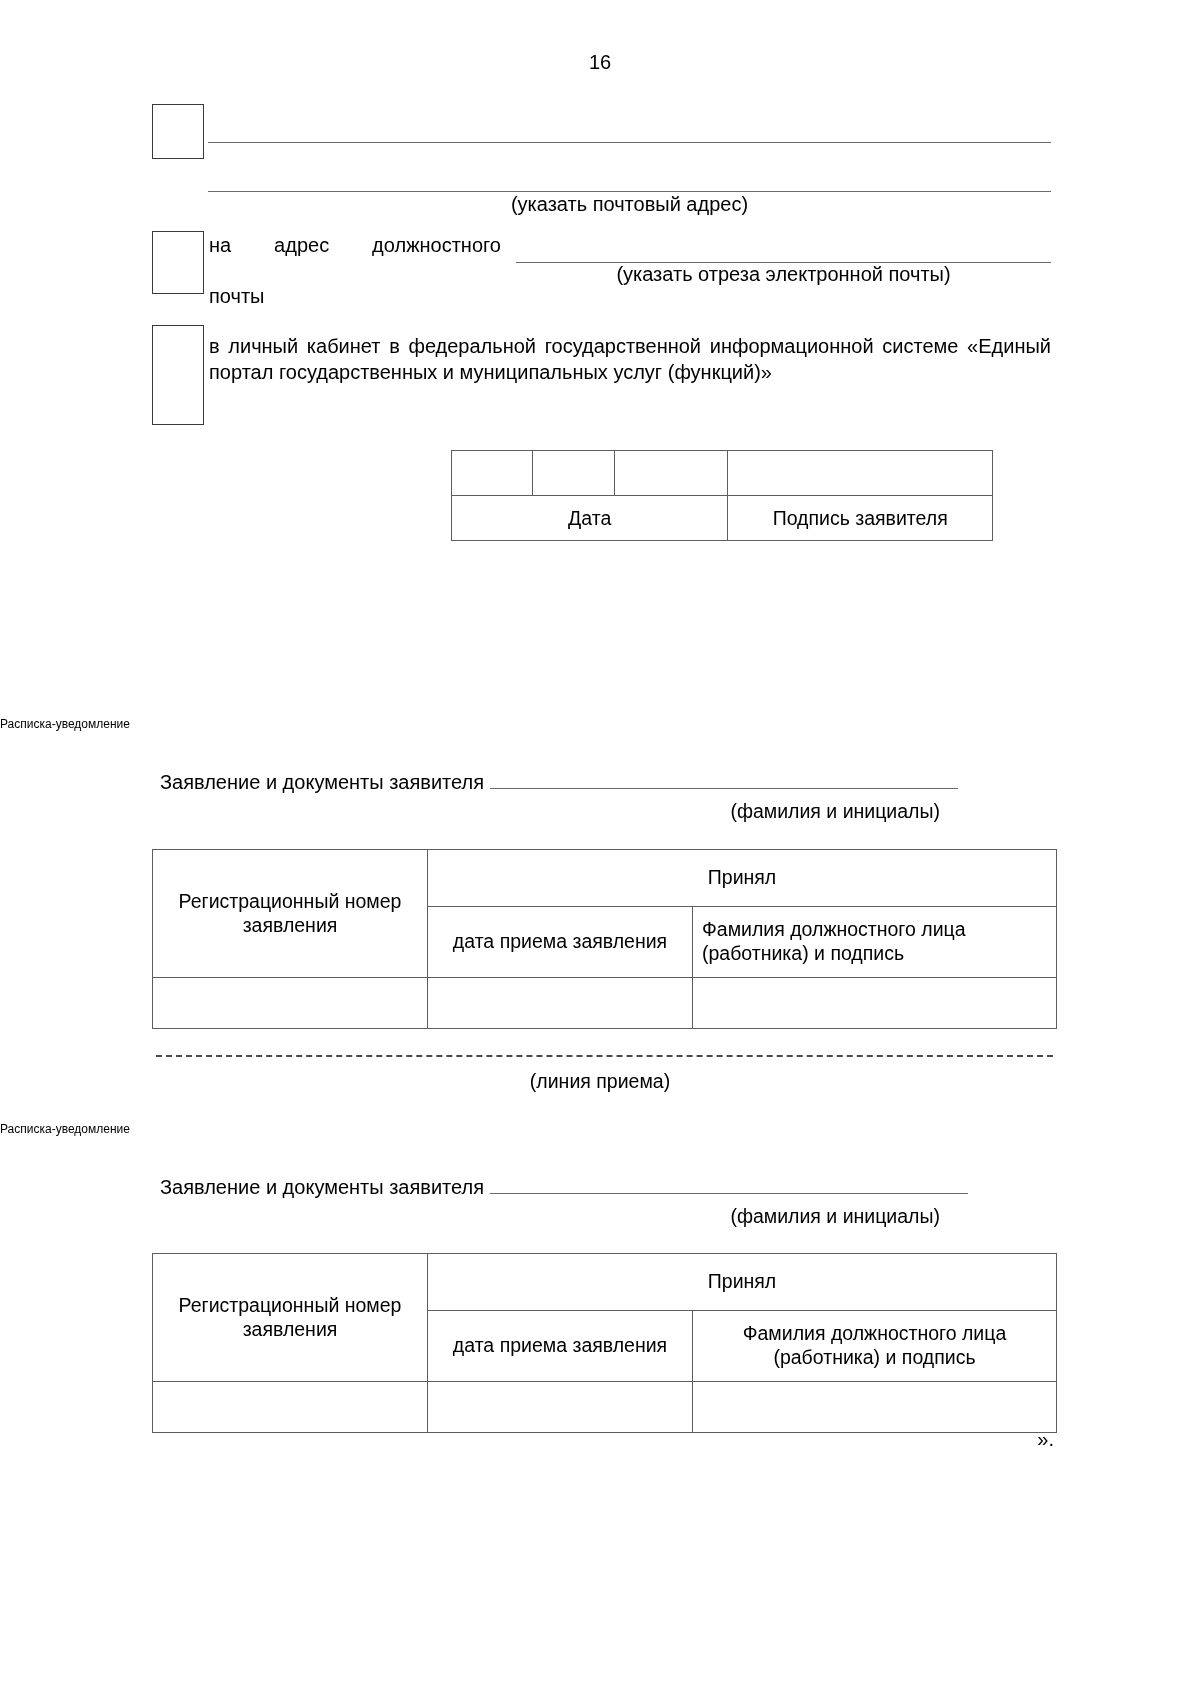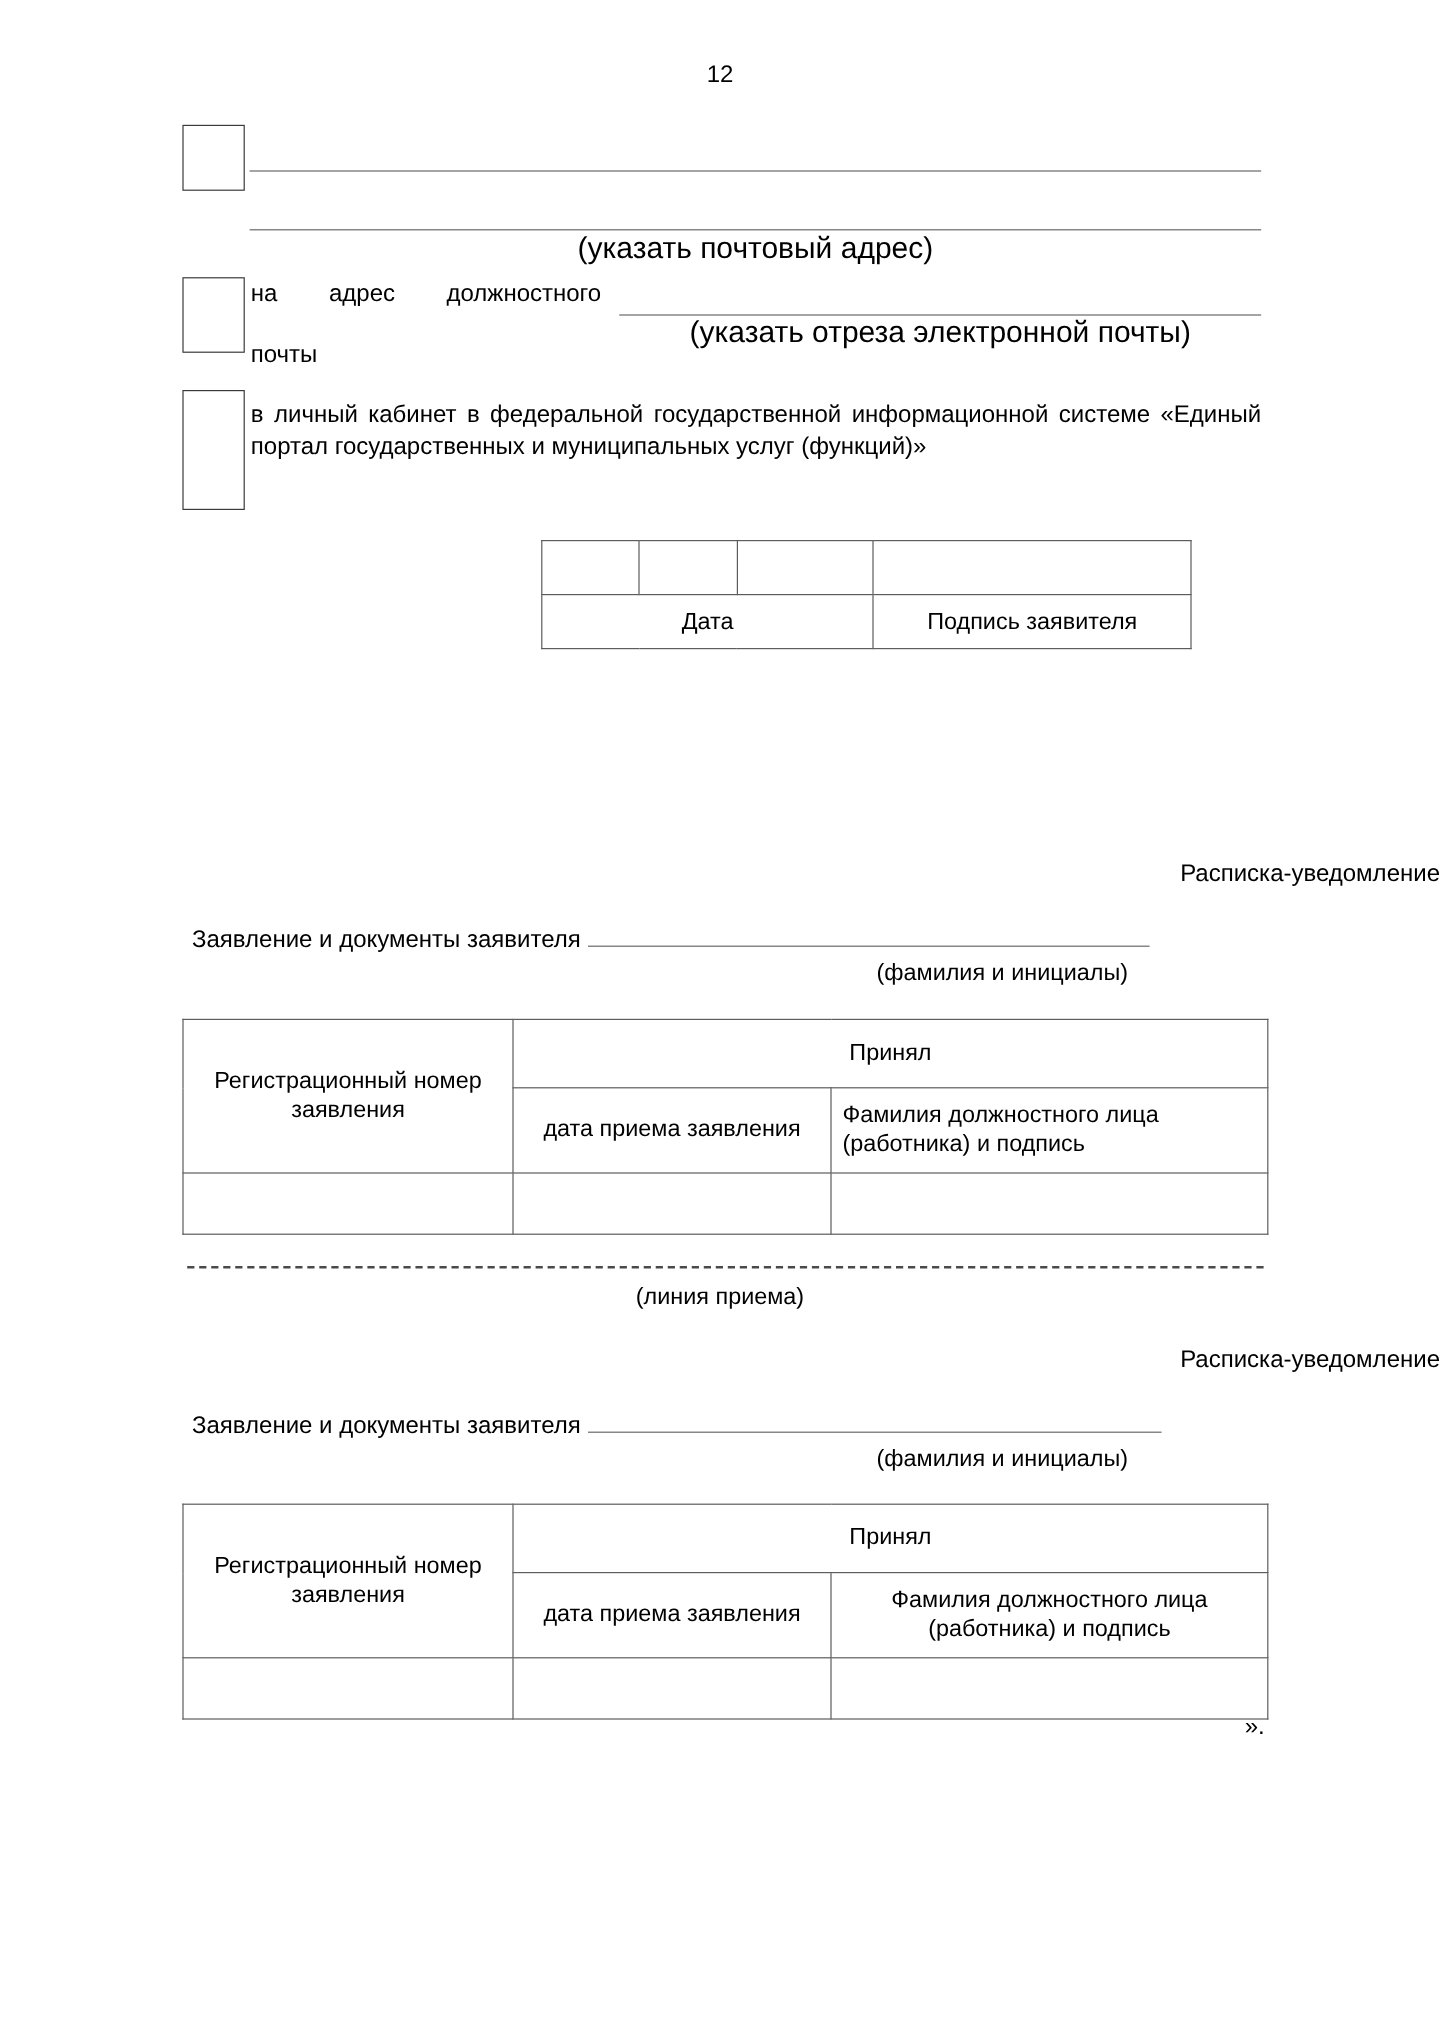--- a/index.html
+++ b/index.html
@@ -37,21 +37,21 @@
   .checkbox {
     box-sizing: border-box;
     border: 1.5px solid #3a3a3a;
     background: #ffffff;
   }
   .dotline {
     border-bottom: 1.5px solid #6a6a6a;
     height: 0;
   }
   .caption {
-    font-size: 25px;
+    font-size: 20px;
     line-height: 1.15;
     text-align: center;
   }
   .bodytext {
     font-size: 20px;
     line-height: 1.2;
   }
 
   
   #postal-checkbox {
@@ -171,22 +171,22 @@
   }
   #verify-table .left-cell { width: 424px; height: 106px; }
   #verify-table .right-top { height: 52px; vertical-align: top; padding-top: 7px;}
   #verify-table .right-bottom { height: 50px; }
 
   
   .receipt-title {
     position: absolute;
     left: 0;
     width: 1200px;
-    text-align: right;
-    font-size: 20px;
+    text-align: left;
+    font-size: 12px;
   }
   #receipt-title-1 { top: 717px; }
   #receipt-title-2 { top: 1122px; }
 
   .applicant-row {
     position: absolute;
     font-size: 20px;
     left: 160px;
     width: 897px;
     white-space: nowrap;
@@ -274,21 +274,21 @@
     right: 146px;
     top: 1428px;
     font-size: 20px;
   }
 </style>
 </head>
 <body>
 
 <div class="page">
 
-  <div class="page-number">12</div>
+  <div class="page-number">16</div>
 
   <div class="checkbox" id="postal-checkbox"></div>
   <div class="dotline" id="postal-line-1"></div>
   <div class="dotline" id="postal-line-2"></div>
   <div class="caption" id="postal-caption">(указать почтовый адрес)</div>
 
   <div class="checkbox" id="email-checkbox"></div>
   <div class="bodytext" id="email-label">
     <div class="ln1">на адрес должностного</div>
     <div class="ln2">почты</div>

